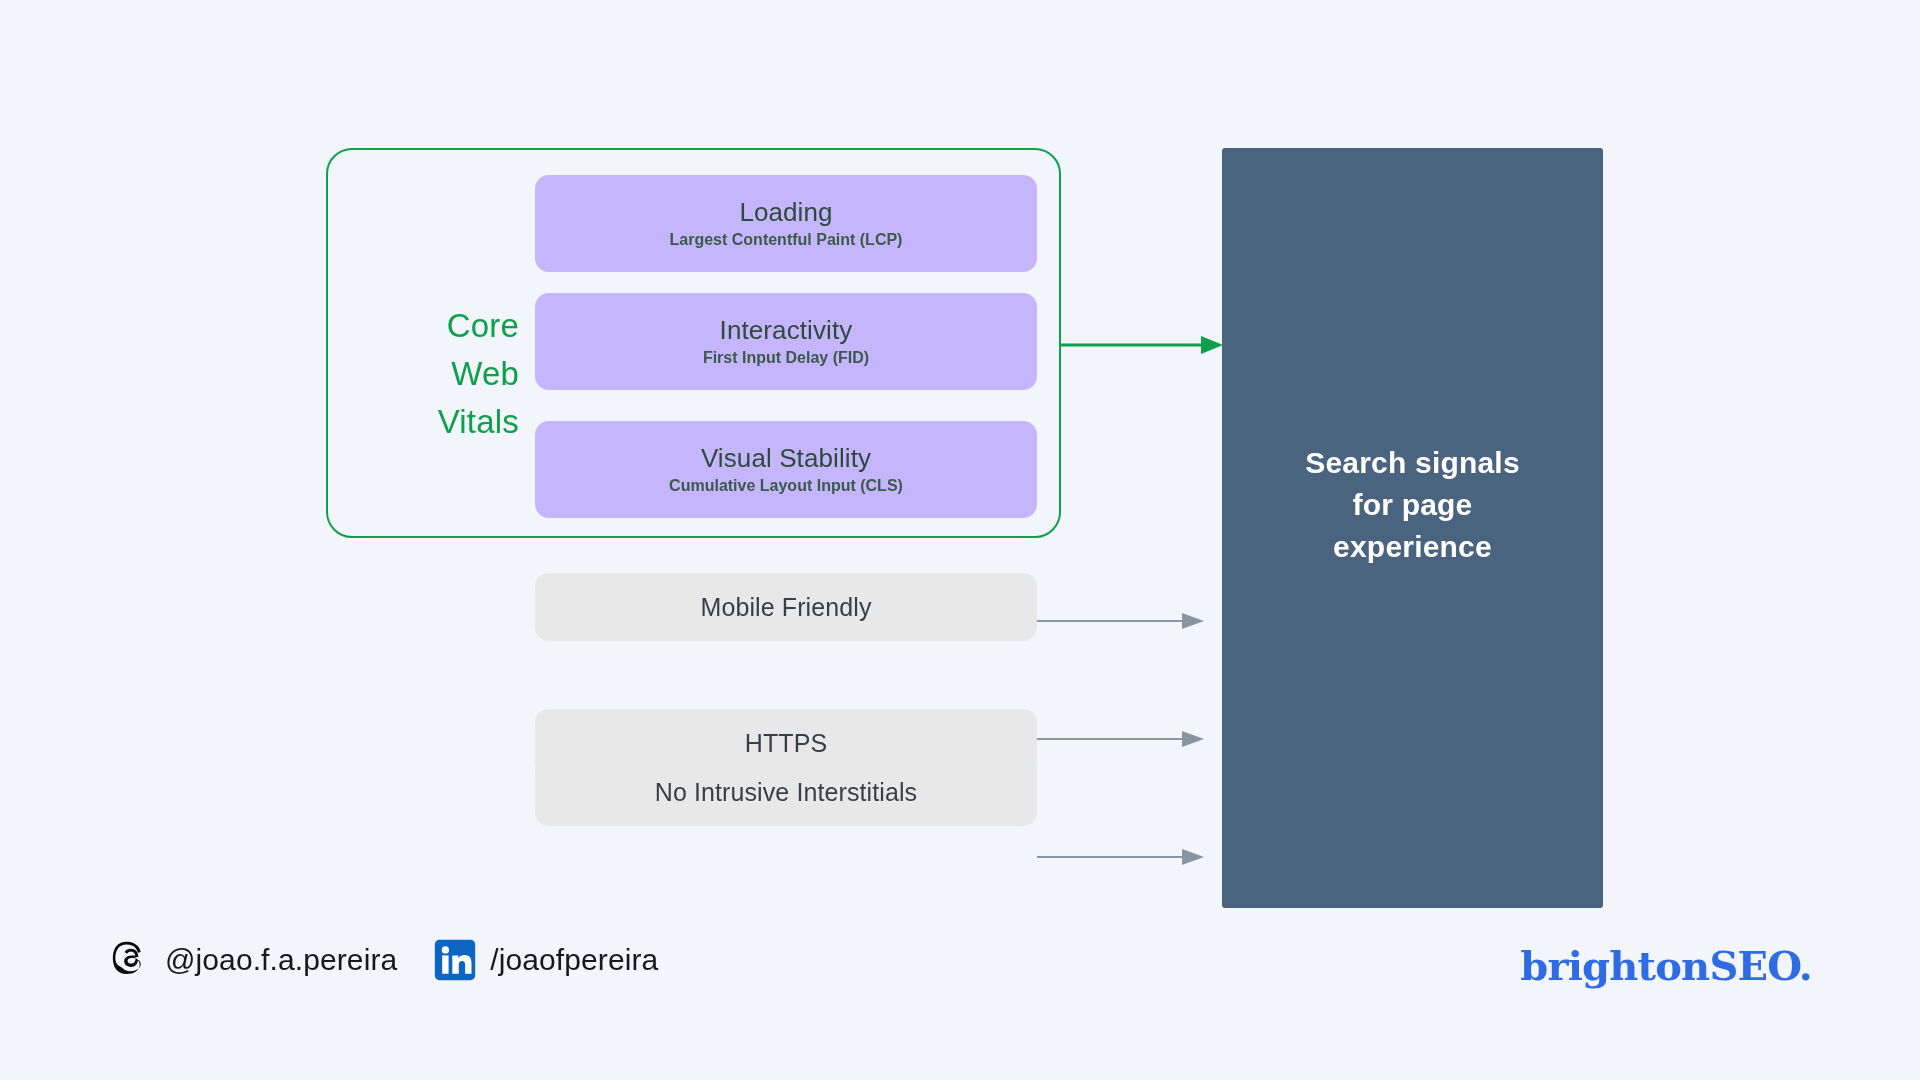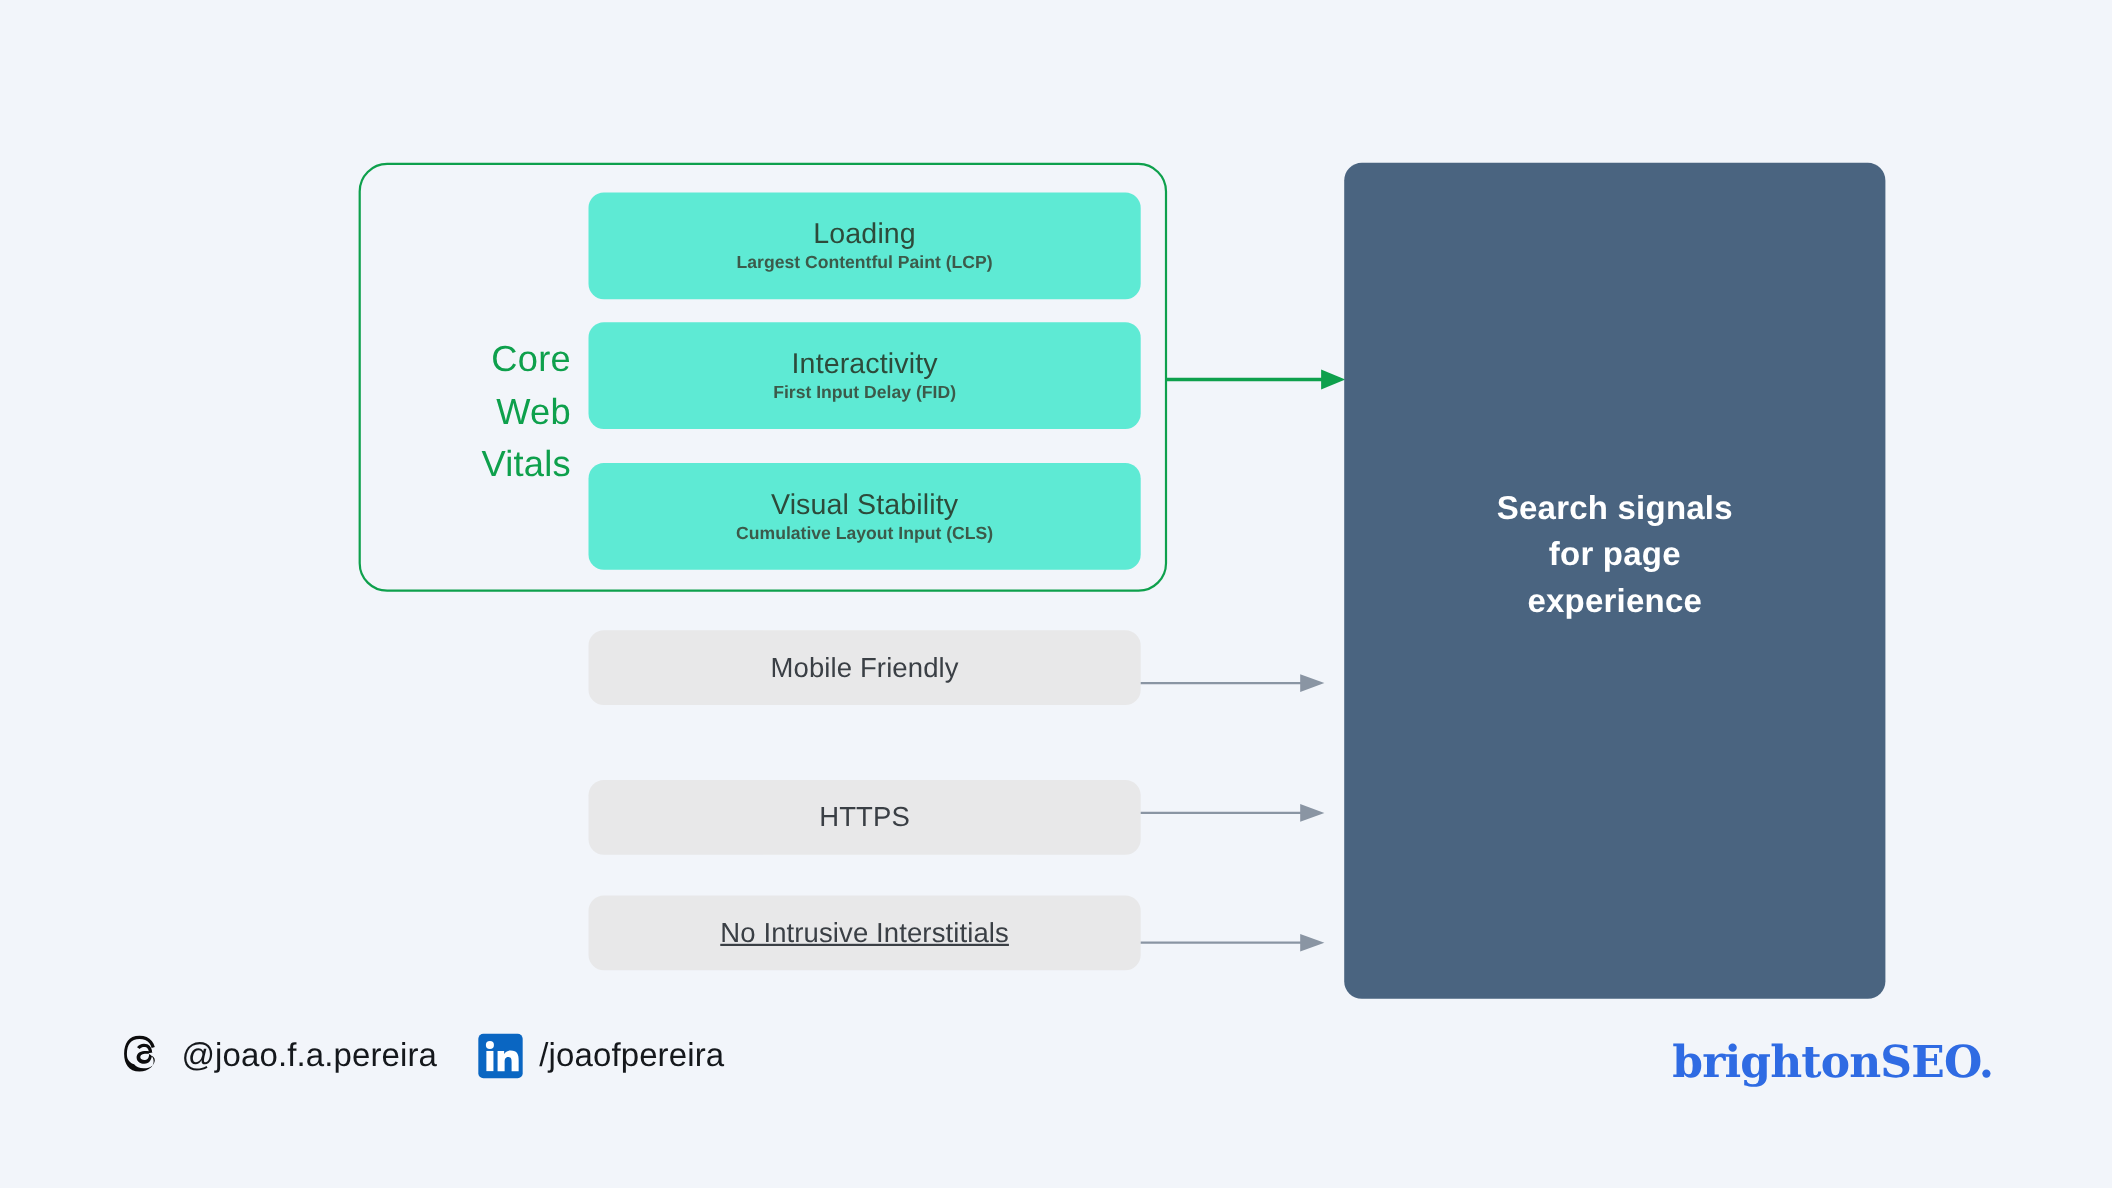--- a/index.html
+++ b/index.html
@@ -34,21 +34,21 @@
     white-space:pre-line;
     margin-top:20px;
   }
 
   
   .vital-card{
     position:absolute;
     left:535px;
     width:502px;
     height:97px;
-    background:#5eead4;
+    background:#c4b5fd;
     border-radius:14px;
     display:flex;
     flex-direction:column;
     align-items:center;
     justify-content:center;
   }
   .vital-card .v-title{
     font-size:26px;
     font-weight:500;
     color:#2D4A3A;
@@ -77,36 +77,36 @@
     display:flex;
     align-items:center;
     justify-content:center;
     font-size:25px;
     font-weight:400;
     color:#3A3F45;
     letter-spacing:0.1px;
   }
   #signal-0{ top:573px; }
   #signal-1{ top:677px;margin-top:32px; }
-  #signal-2{ top:814px;text-decoration:underline; }
+  #signal-2{ top:758px; }
 
   
   .arrow-svg{ position:absolute; overflow:visible; }
   #arrow-green{ left:1059px; top:330px; }
   #arrow-gray-0{ left:1037px; top:606px; }
   #arrow-gray-1{ left:1037px; top:724px; }
   #arrow-gray-2{ left:1037px; top:842px; }
 
   
   #search-signals-panel{
     position:absolute;
     left:1222px; top:148px;
-    width:492px; height:760px;
+    width:381px; height:760px;
     background:#4A6480;
-    border-radius:16px;
+    border-radius:3px;
     display:flex;
     align-items:center;
     justify-content:center;
   }
   #search-signals-panel .panel-text{
     color:#FFFFFF;
     font-size:30px;
     font-weight:bold;
     line-height:42px;
     text-align:center;

